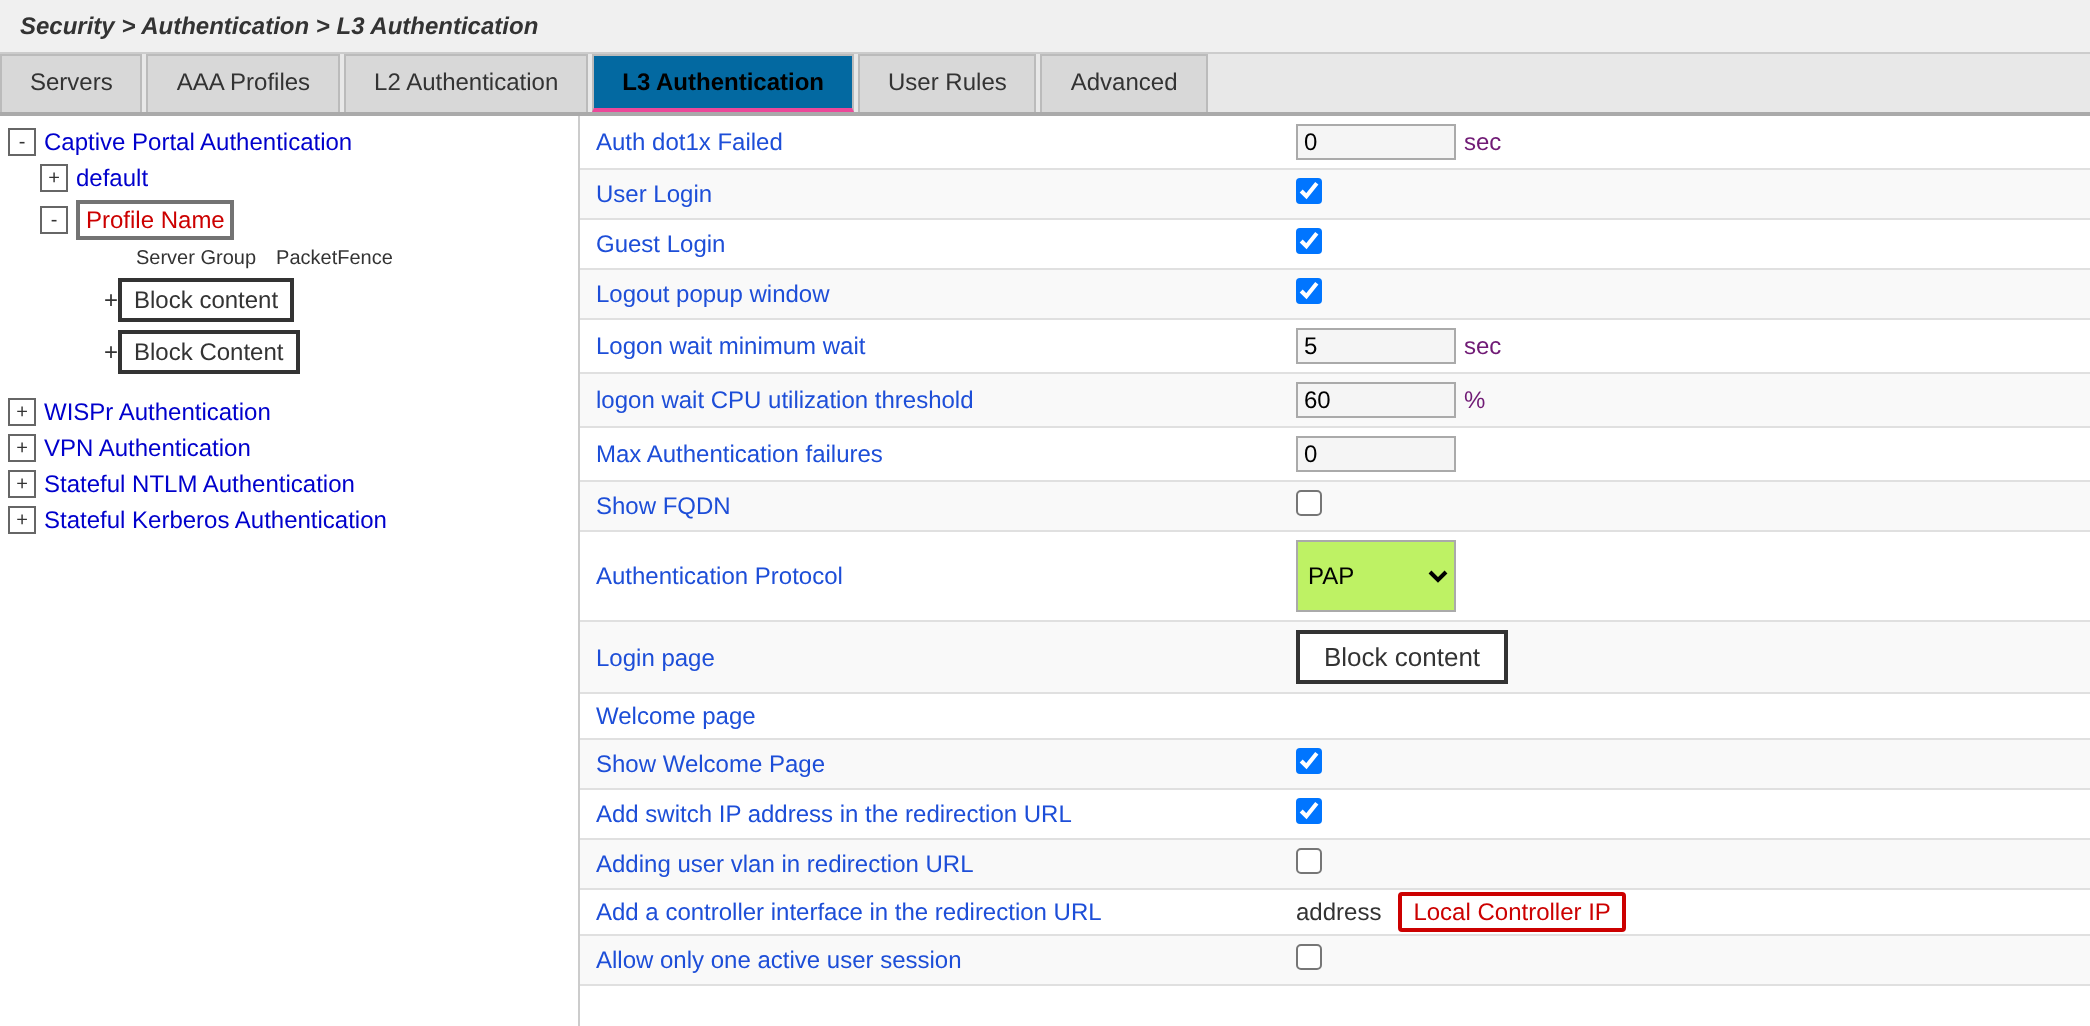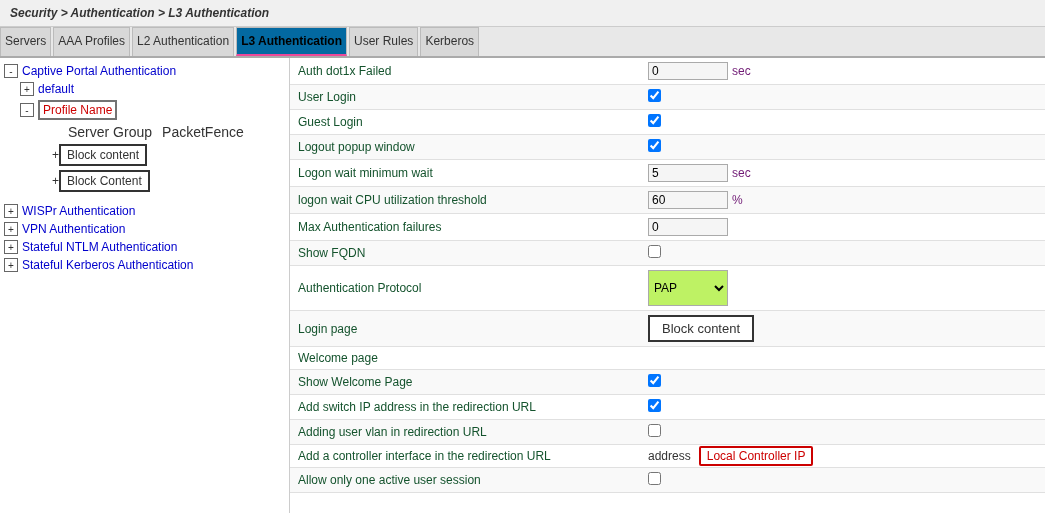--- a/index.html
+++ b/index.html
@@ -15,21 +15,21 @@
       font-style: italic;
     }
 
     .tabs {
       display: flex;
       border-bottom: 2px solid #aaa;
       background: #e8e8e8;
     }
 
     .tab {
-      padding: 6px 4px;
+      padding: 6px 14px;
       cursor: pointer;
       border: 1px solid #bbb;
       border-bottom: none;
       background: #d8d8d8;
       margin-right: 2px;
       font-size: 12px;
       color: #333;
     }
 
     .tab.active {
@@ -91,21 +91,21 @@
     }
 
     .sidebar-sub2 {
       margin-left: 48px;
       display: flex;
       gap: 10px;
       padding: 2px 4px;
     }
 
     .sidebar-sub2 span {
-      font-size: 14px;
+      font-size: 10px;
       color: #333;
     }
 
     .sidebar-block-item {
       margin-left: 32px;
       padding: 2px 4px;
       display: flex;
       align-items: center;
     }
 
@@ -135,21 +135,21 @@
     }
 
     table.settings-table td {
       padding: 4px 8px;
       font-size: 12px;
       vertical-align: middle;
     }
 
     table.settings-table td:first-child {
       width: 350px;
-      color: #14532d;
+      color: #1d4ed8;
     }
 
     table.settings-table td:last-child {
       color: #555;
     }
 
     input[type="checkbox"] {
       width: 13px;
       height: 13px;
     }
@@ -208,21 +208,21 @@
 <div>
   <div class="breadcrumb">Security &gt; Authentication &gt; L3 Authentication</div>
 </div>
 
 <div class="tabs">
   <div class="tab">Servers</div>
   <div class="tab">AAA Profiles</div>
   <div class="tab">L2 Authentication</div>
   <div class="tab active">L3 Authentication</div>
   <div class="tab">User Rules</div>
-  <div class="tab">Kerberos</div>
+  <div class="tab">Advanced</div>
 </div>
 
 <div class="main-content">
 
   <div class="sidebar">
 
     <div class="sidebar-item">
       <span class="toggle">-</span>
       <span class="label">Captive Portal Authentication</span>
     </div>

